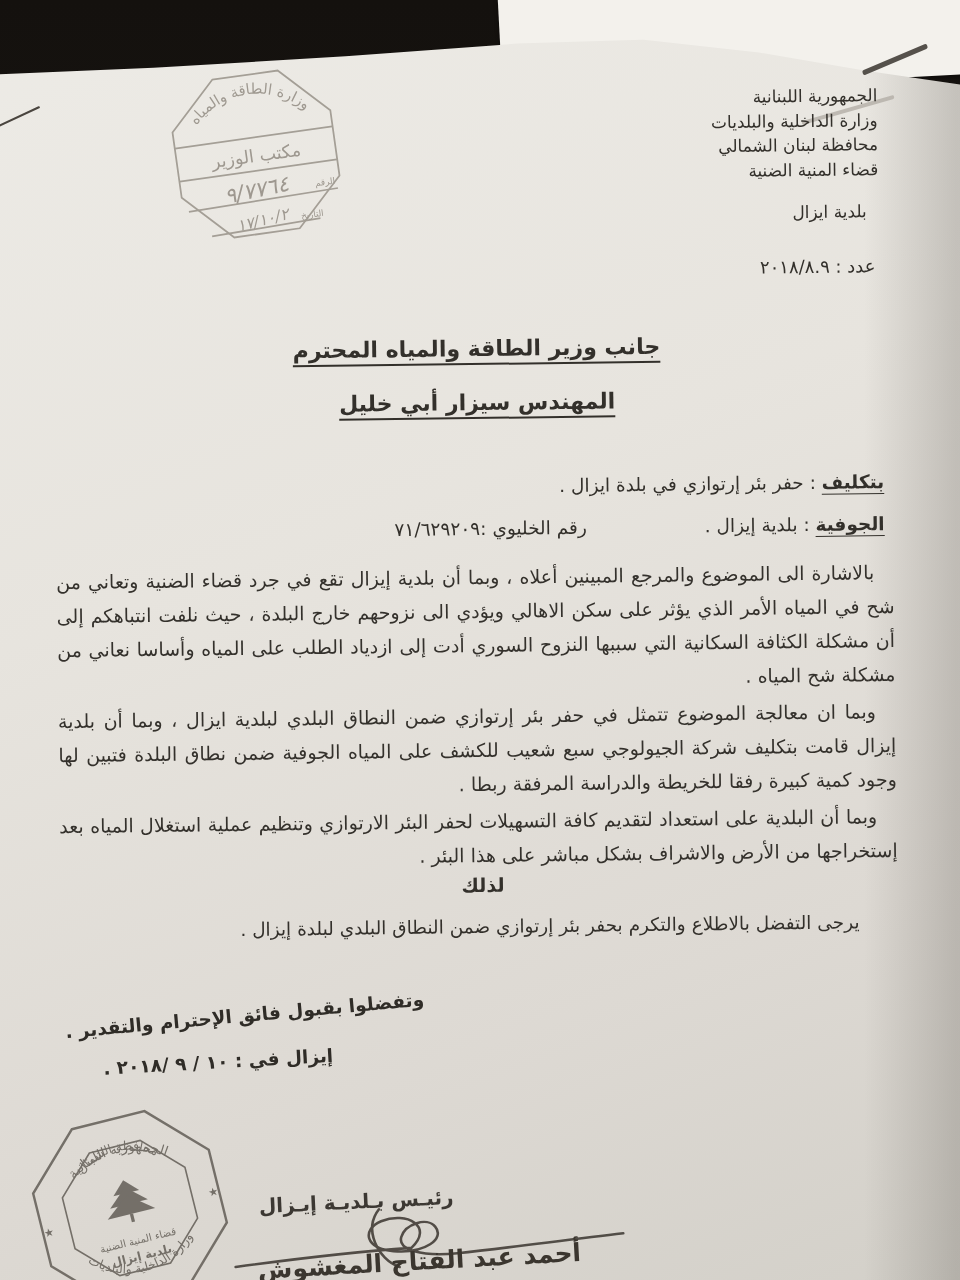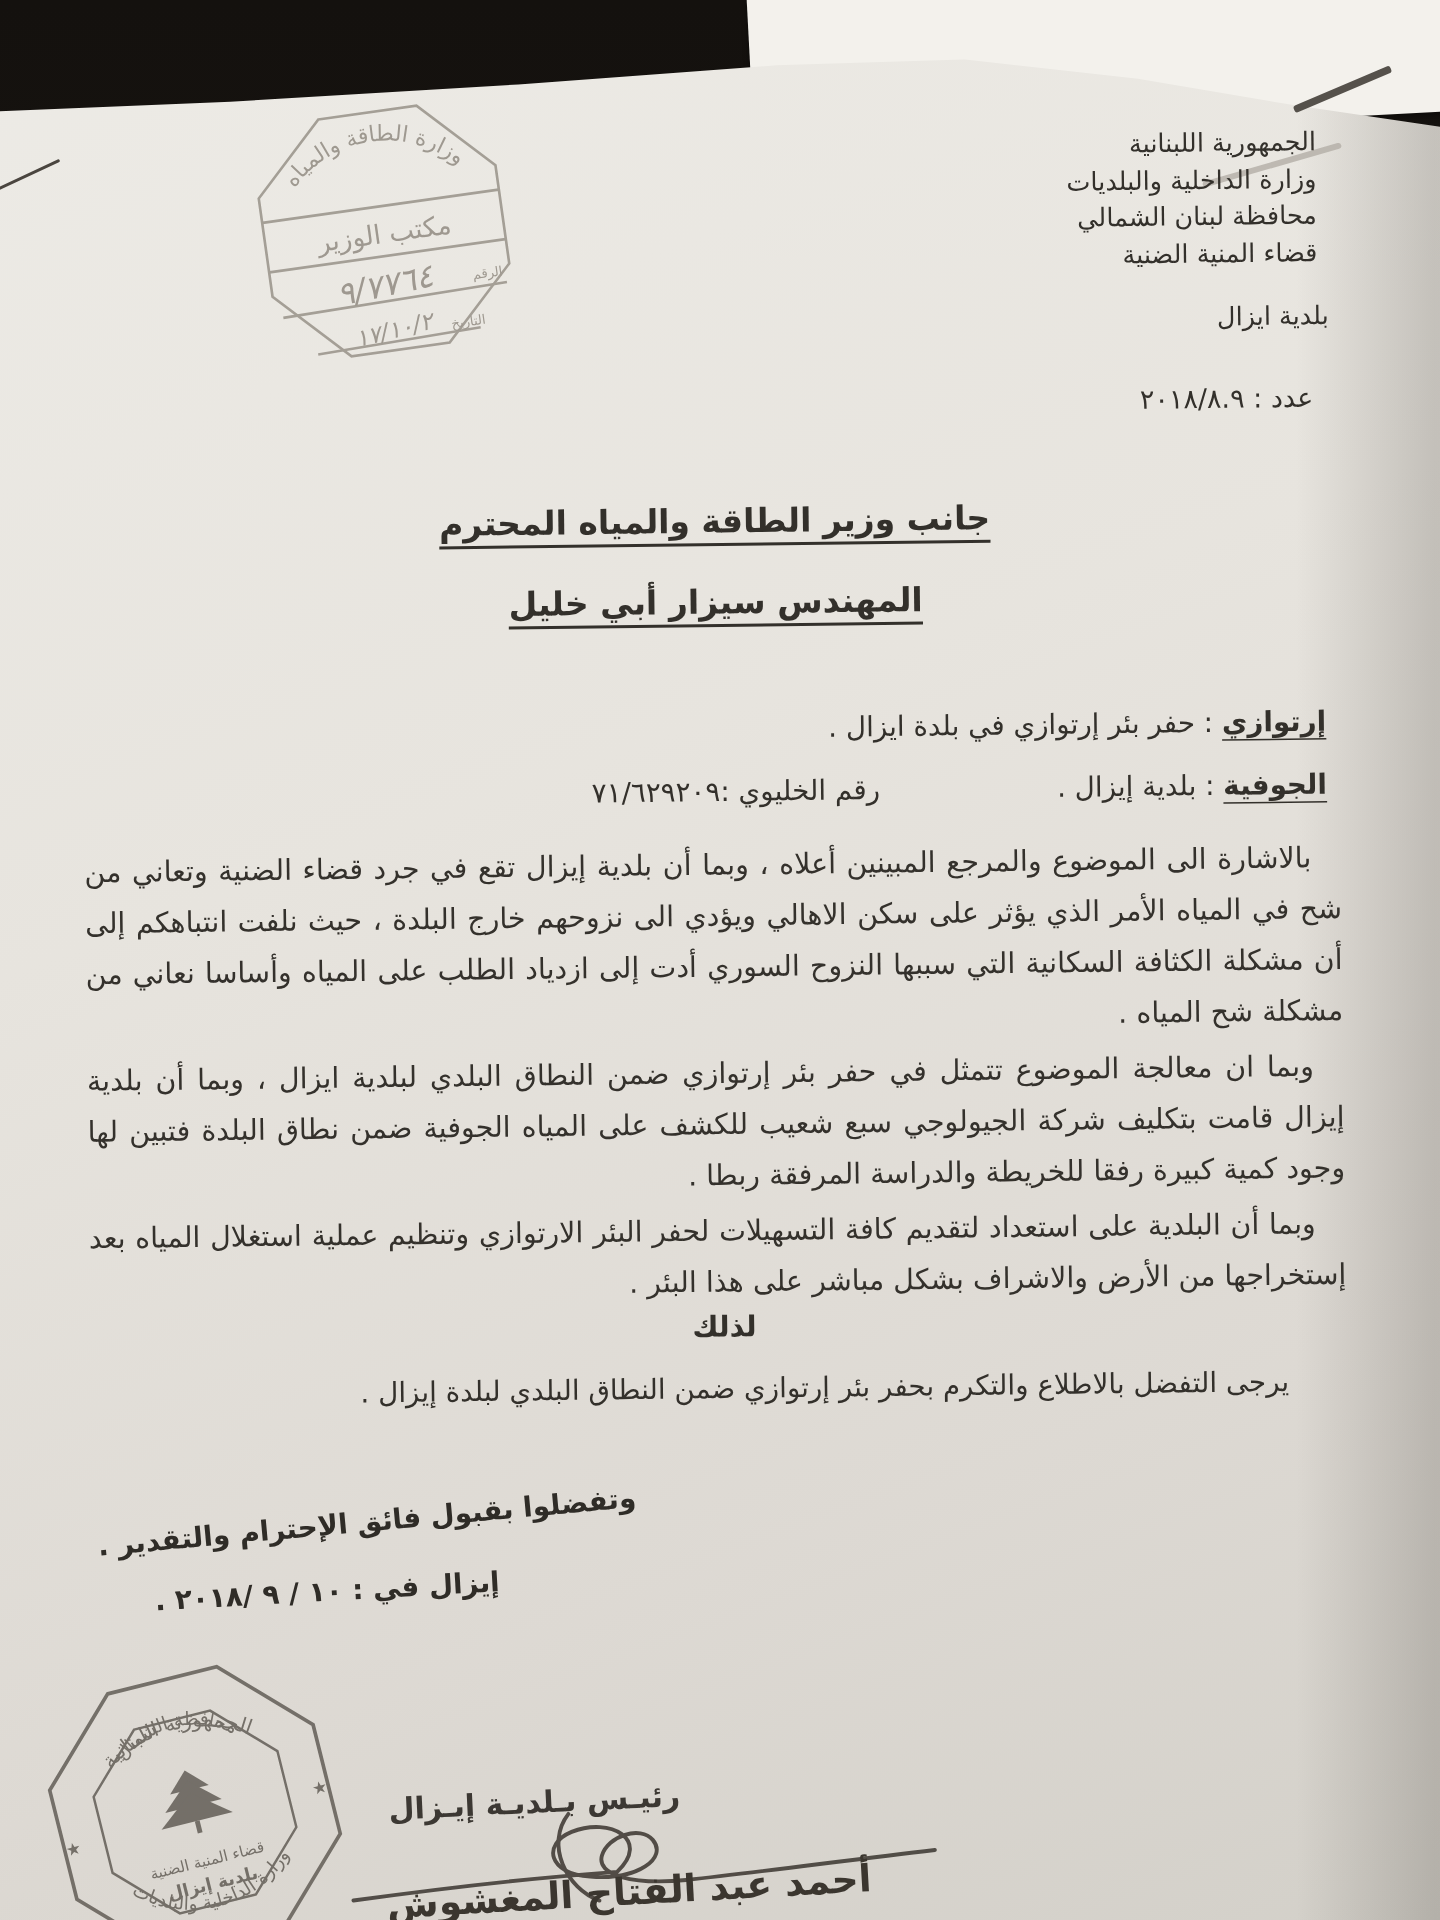--- a/index.html
+++ b/index.html
@@ -54,28 +54,28 @@
 <div class="staple" style="left:-6px;top:116px;width:48px;height:2px;background:#4a453f;transform:rotate(-25deg);"></div>
 
 <div class="content">
 
   <div class="abs hdr" style="right:76px;top:88px;">
     <div>الجمهورية اللبنانية</div>
     <div>وزارة الداخلية والبلديات</div>
     <div>محافظة لبنان الشمالي</div>
     <div>قضاء المنية الضنية</div>
   </div>
-  <div class="abs hdr" style="right:69px;top:204px;">بلدية ايزال</div>
+  <div class="abs hdr" style="right:88px;top:204px;">بلدية ايزال</div>
   <div class="abs" style="right:80px;top:260px;font-size:18px;">عدد : ٢٠١٨/٨.٩</div>
 
   <div class="abs title-line" style="top:336px;"><span>جانب وزير الطاقة والمياه المحترم</span></div>
   <div class="abs title-line" style="top:390px;"><span>المهندس سيزار أبي خليل</span></div>
 
   <div class="abs" style="right:74px;top:476px;font-size:18.5px;">
-    <span class="lbl">إرتوازي</span><span> : حفر بئر إرتوازي في بلدة ايزال .</span>
+    <span class="lbl">بتكليف</span><span> : حفر بئر إرتوازي في بلدة ايزال .</span>
   </div>
   <div class="abs" style="right:74px;top:518px;font-size:18.5px;">
     <span class="lbl">الجوفية</span><span> : بلدية إيزال .</span><span style="margin-right:118px;">رقم الخليوي :٧١/٦٢٩٢٠٩</span>
   </div>
 
   <div class="abs body-text indent" style="right:65px;top:560px;width:838px;">بالاشارة الى الموضوع والمرجع المبينين أعلاه ، وبما أن بلدية إيزال تقع في جرد قضاء الضنية وتعاني من شح في المياه الأمر الذي يؤثر على سكن الاهالي ويؤدي الى نزوحهم خارج البلدة ، حيث نلفت انتباهكم إلى أن مشكلة الكثافة السكانية التي سببها النزوح السوري أدت إلى ازدياد الطلب على المياه وأساسا نعاني من مشكلة شح المياه .</div>
   <div class="abs body-text indent" style="right:65px;top:699px;width:838px;">وبما ان معالجة الموضوع تتمثل في حفر بئر إرتوازي ضمن النطاق البلدي لبلدية ايزال ، وبما أن بلدية إيزال قامت بتكليف شركة الجيولوجي سبع شعيب للكشف على المياه الجوفية ضمن نطاق البلدة فتبين لها وجود كمية كبيرة رفقا للخريطة والدراسة المرفقة ربطا .</div>
   <div class="abs body-text indent" style="right:65px;top:804px;width:838px;">وبما أن البلدية على استعداد لتقديم كافة التسهيلات لحفر البئر الارتوازي وتنظيم عملية استغلال المياه بعد إستخراجها من الأرض والاشراف بشكل مباشر على هذا البئر .</div>
 
   <div class="abs center-line" style="top:874px;">لذلك</div>

